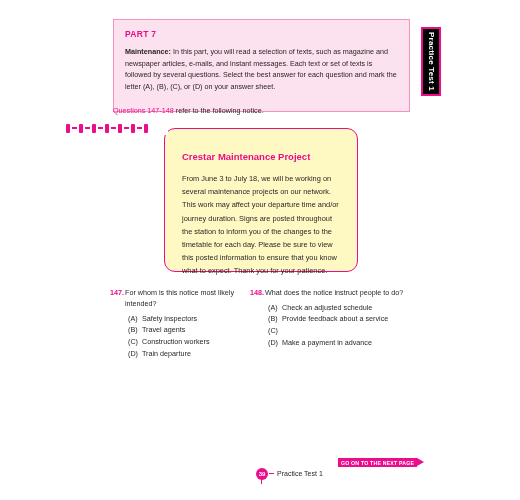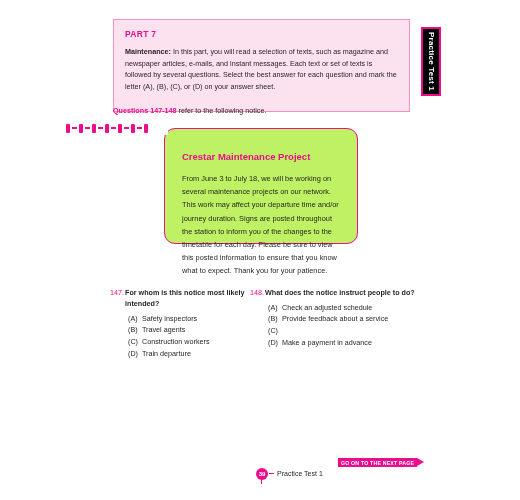--- a/index.html
+++ b/index.html
@@ -75,34 +75,34 @@
   
   .questions-lead {
     position: absolute;
     left: 113px;
     top: 106px;
     font-size: 7.2px;
     color: #231f20;
   }
   .questions-lead .q-range {
     color: #ec0d8c;
-    font-weight: bold;
+    font-weight: normal;
   }
 
   
   .notice {
     position: absolute;
     left: 164px;
     top: 128px;
     width: 194px;
-    height: 116px;
+    height: 144px;
     box-sizing: border-box;
     border: 1.3px solid #ec0d8c;
     border-radius: 11px;
-    background: #bef264;
+    background: #fef9c3;
   }
   
   .notice-ornament {
     position: absolute;
     left: 46px;
     top: 121px;
     width: 122px;
     height: 14px;
     background: #ffffff;
     display: flex;
@@ -147,27 +147,26 @@
   }
   #q147 { left: 110px; top: 288px; width: 140px; }
   #q148 { left: 250px; top: 288px; width: 165px; }
 
   .q-head {
     display: flex;
     align-items: flex-start;
   }
   .q-num {
     color: #ec0d8c;
-    font-weight: normal;
+    font-weight: bold;
     flex: none;
     width: 15px;
   }
   .q-stem {
     color: #231f20;
-    font-weight: bold;
   }
   .q-choices {
     margin-top: 3px;
     padding-left: 18px;
   }
   .q-choice {
     display: flex;
     align-items: flex-start;
     line-height: 1.62;
   }

